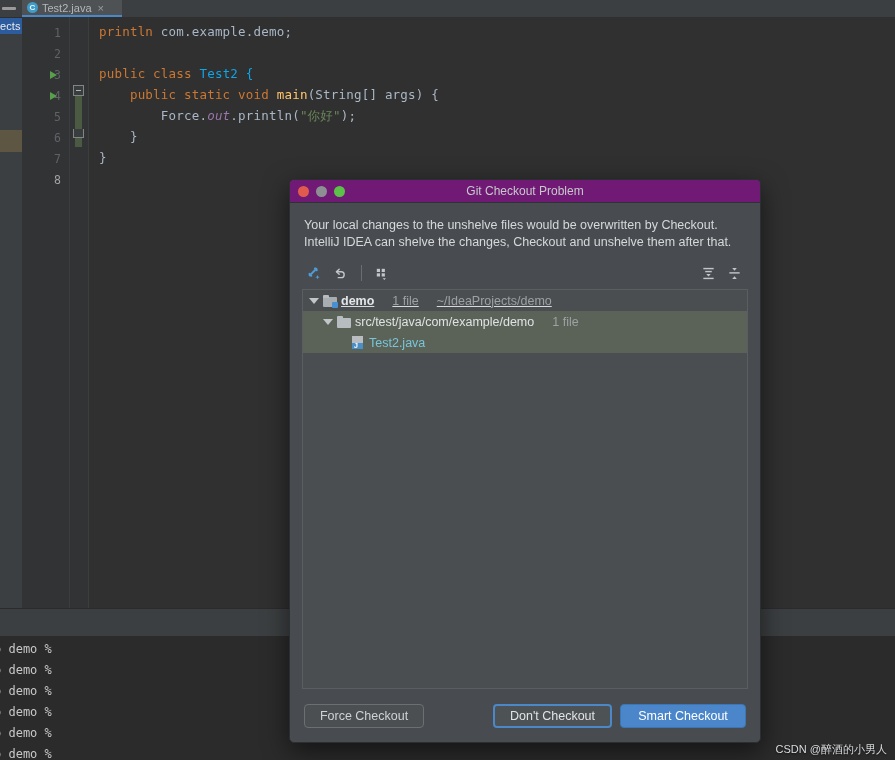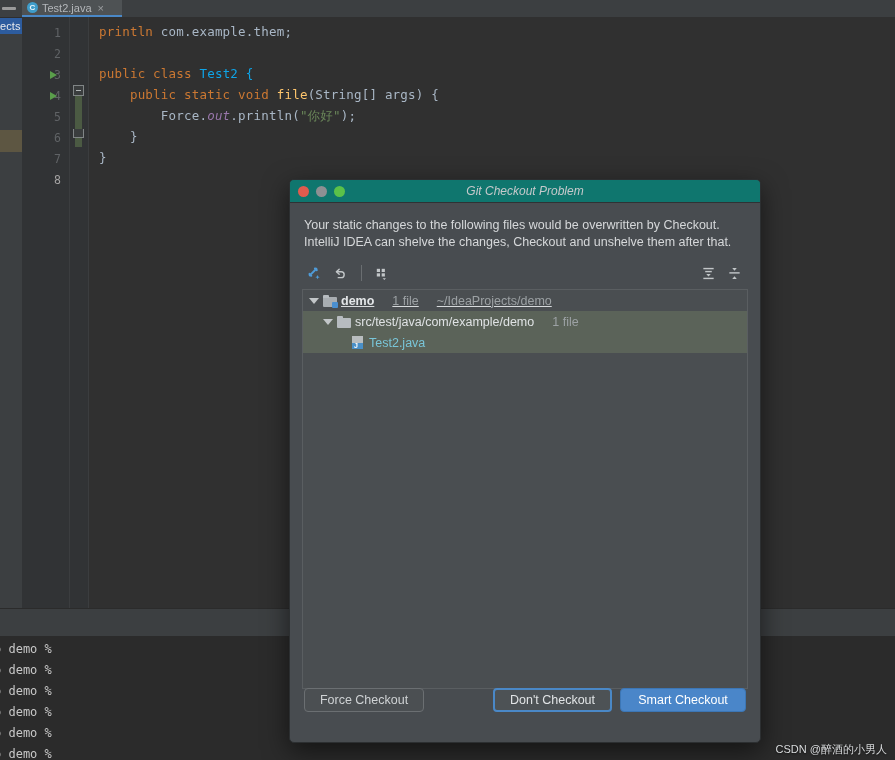--- a/index.html
+++ b/index.html
@@ -149,23 +149,23 @@
   .dialog {
     position: absolute; left: 289px; top: 179px; width: 470px; height: 562px;
     background: #484c50;
     border: 1px solid #2c2f31;
     border-radius: 5px;
     box-shadow: 0 8px 26px rgba(0,0,0,0.55);
     overflow: hidden;
   }
   .dlg-title {
     position: relative; height: 22px; width: 100%;
-    background: #0f766e;
+    background: #701a75;
     border-bottom: 1px solid #2f3234;
-    display: flex; align-items: center; justify-content: center; font-style: italic;
+    display: flex; align-items: center; justify-content: center;
   }
   .dlg-title-text { font-size: 12px; color: #c6c9cb; }
   .lights { position: absolute; left: 8px; top: 6px; display: flex; gap: 7px; }
   .light { width: 11px; height: 11px; border-radius: 50%; }
   .l-red { background: #e05b4e; }
   .l-yellow { background: #8d9093; }
   .l-green { background: #5bc149; }
 
   .dlg-msg {
     padding: 14px 14px 8px 14px;
@@ -243,21 +243,21 @@
   .java-icon .bot {
     position: absolute; left: 1px; top: 7px; width: 11px; height: 6px;
     background: #4a90c8;
   }
   .java-icon .j {
     position: absolute; left: 3px; top: 6px;
     font-size: 7px; color: #fff; font-weight: bold; line-height: 7px;
   }
 
   .dlg-footer {
-    position: absolute; left: 0; bottom: 16px; width: 399px; height: 46px;
+    position: absolute; left: 0; bottom: 0; width: 399px; height: 46px;
   }
   .btn {
     position: absolute; top: 8px; height: 24px;
     border-radius: 4px; box-sizing: border-box;
     font-size: 12.5px; line-height: 22px; text-align: center;
     cursor: pointer; white-space: nowrap;
   }
   .btn-secondary {
     background: #4b4f52; border: 1px solid #6b6f72; color: #cfd2d4;
   }
@@ -310,24 +310,24 @@
         <div class="ln cur" style="top: 156px;">8</div>
         <div class="runmark" style="top: 54px;"></div>
         <div class="runmark" style="top: 75px;"></div>
       </div>
     <div class="fold-col">
       <div class="fold-bar"></div>
       <div class="fold-box" style="top:68px"></div>
       <div class="fold-end" style="top:112px"></div>
     </div>
     <div class="code-area" id="codeArea">
-        <div class="codeline" style="top: 7px;"><span class="kw">println </span><span class="pun">com.example.them;</span></div>
+        <div class="codeline" style="top: 7px;"><span class="kw">println </span><span class="pun">com.example.demo;</span></div>
         <div class="codeline" style="top: 28px;"></div>
         <div class="codeline" style="top: 49px;"><span class="kw">public </span><span class="kw">class </span><span class="cls">Test2 {</span></div>
-        <div class="codeline" style="top: 70px;"><span class="kw">    public </span><span class="kw">static </span><span class="kw">void </span><span class="fn">file</span><span class="pun">(String[] args) {</span></div>
+        <div class="codeline" style="top: 70px;"><span class="kw">    public </span><span class="kw">static </span><span class="kw">void </span><span class="fn">main</span><span class="pun">(String[] args) {</span></div>
         <div class="codeline" style="top: 91px;"><span class="pun">        Force.</span><span class="fld">out</span><span class="pun">.println(</span><span class="str">"你好"</span><span class="pun">);</span></div>
         <div class="codeline" style="top: 112px;"><span class="pun">    }</span></div>
         <div class="codeline" style="top: 133px;"><span class="pun">}</span></div>
         <div class="codeline" style="top: 154px;"></div>
       </div>
   </div>
 
   <div class="bottom-tabbar"></div>
   <div class="terminal" id="terminal">
       <div class="term-line" style="top: 6px;">o demo %</div>
@@ -343,21 +343,21 @@
     <div class="dlg-title">
       <div class="lights">
         <div class="light l-red"></div>
         <div class="light l-yellow"></div>
         <div class="light l-green"></div>
       </div>
       <div class="dlg-title-text">Git Checkout Problem</div>
     </div>
 
     <div class="dlg-msg">
-      <div>Your static changes to the following files would be overwritten by Checkout.</div>
+      <div>Your local changes to the unshelve files would be overwritten by Checkout.</div>
       <div>IntelliJ IDEA can shelve the changes, Checkout and unshelve them after that.</div>
     </div>
 
     <div class="dlg-toolbar">
       <div class="tb-btn">
         <svg width="15" height="15" viewBox="0 0 16 16">
           <path d="M3 10 L10 3 M3 10 L4.6 10.4 M3 10 L2.6 8.4 M10 3 L8.4 2.6 M10 3 L10.4 4.6" stroke="#4f9bd8" stroke-width="2.1" fill="none" stroke-linecap="round"></path>
           <path d="M11.2 9.6 l0.7 1.6 1.6 0.7 -1.6 0.7 -0.7 1.6 -0.7 -1.6 -1.6 -0.7 1.6 -0.7 z" fill="#4f9bd8"></path>
         </svg>
       </div>

